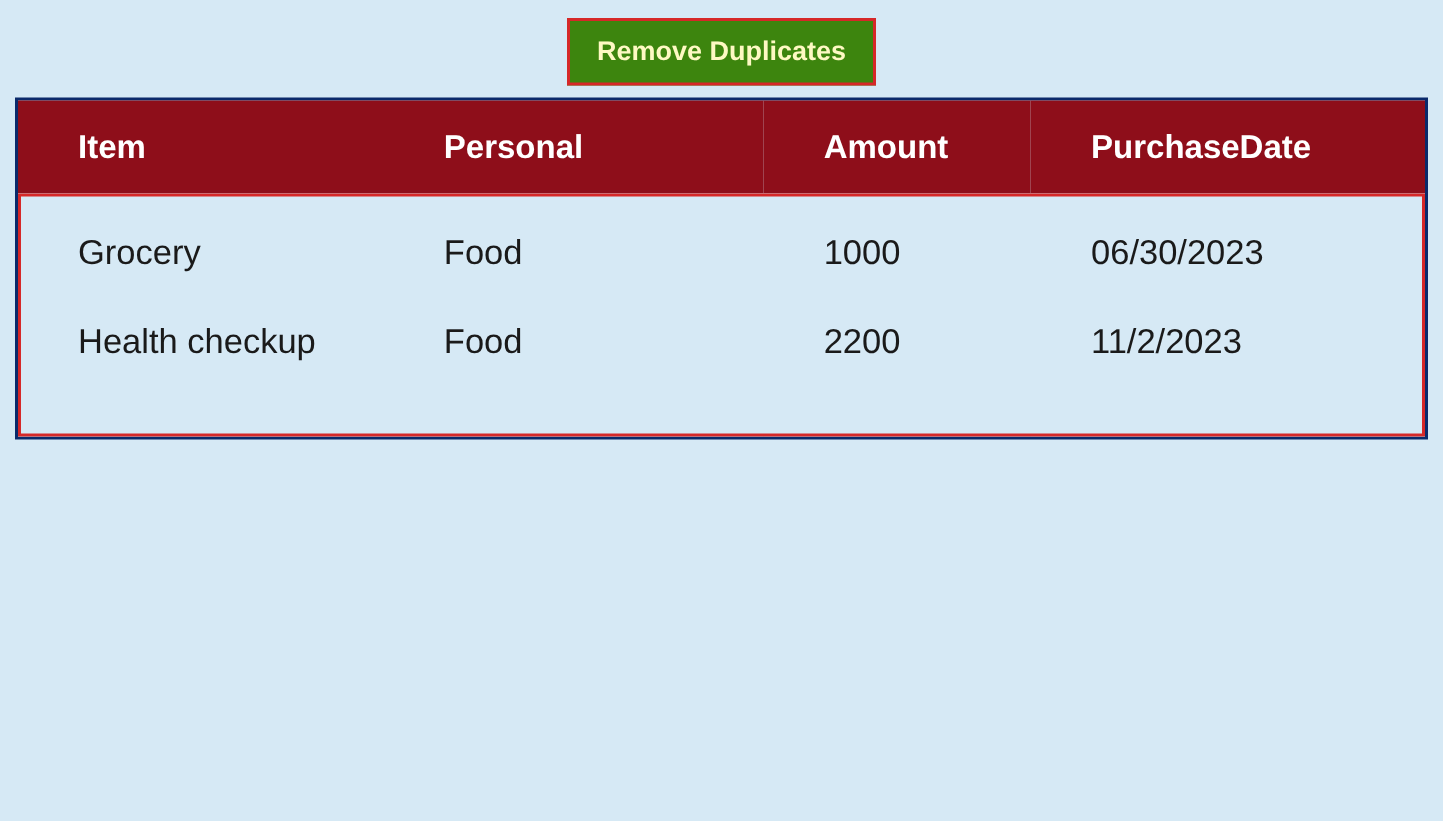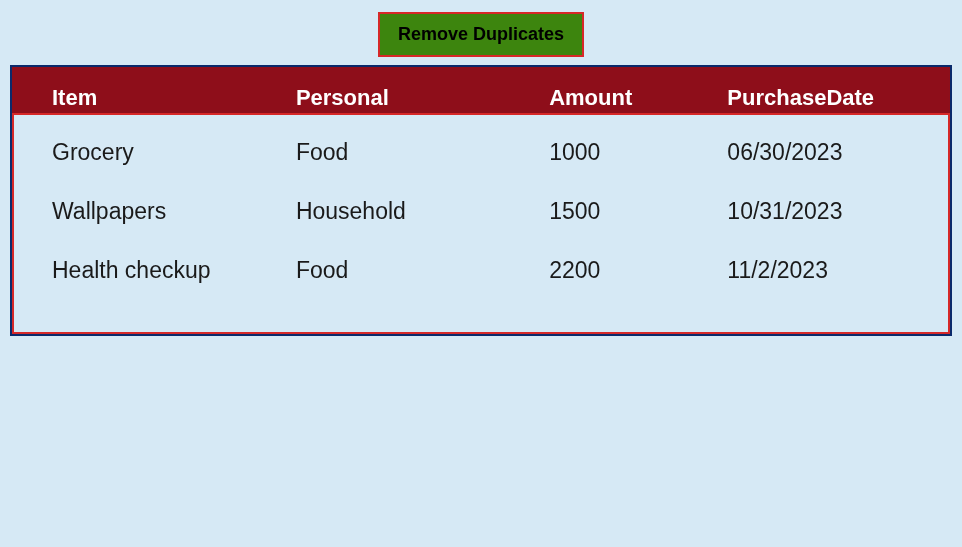--- a/index.html
+++ b/index.html
@@ -14,21 +14,21 @@
       height: 547px;
       overflow: hidden;
     }
     .button-container {
       display: flex;
       justify-content: center;
       padding: 12px 0 8px 0;
     }
     .remove-duplicates-btn {
       background: #3d850e;
-      color: #000000;
+      color: #fef9c3;
       border: 2px solid #d62828;
       padding: 10px 18px;
       font-size: 18px;
       font-weight: 600;
       cursor: pointer;
       font-family: inherit;
     }
     .table-container {
       margin: 0 10px;
       border: 2px solid #0b2a6b;
@@ -36,21 +36,21 @@
     table {
       width: 100%;
       border-collapse: collapse;
     }
     thead tr {
       background: #8e0e1a;
     }
     thead th {
       color: #fff;
       text-align: left;
-      padding: 18px 10px 2px 40px;
+      padding: 18px 10px 18px 40px;
       font-size: 22px;
       font-weight: 700;
     }
     tbody {
       outline: 2px solid #d62828;
       outline-offset: -2px;
     }
     tbody tr td {
       text-align: left;
       padding: 16px 10px 16px 40px;
@@ -88,26 +88,20 @@
       </tr>
     </thead>
     <tbody>
       <tr>
         <td>Grocery</td>
         <td>Food</td>
         <td>1000</td>
         <td>06/30/2023</td>
       </tr>
       <tr>
-        <td>Wallpapers</td>
-        <td>Household</td>
-        <td>1500</td>
-        <td>10/31/2023</td>
-      </tr>
-      <tr>
         <td>Health checkup</td>
         <td>Food</td>
         <td>2200</td>
         <td>11/2/2023</td>
       </tr>
     </tbody>
   </table>
 </div>
 
 </body></html>

